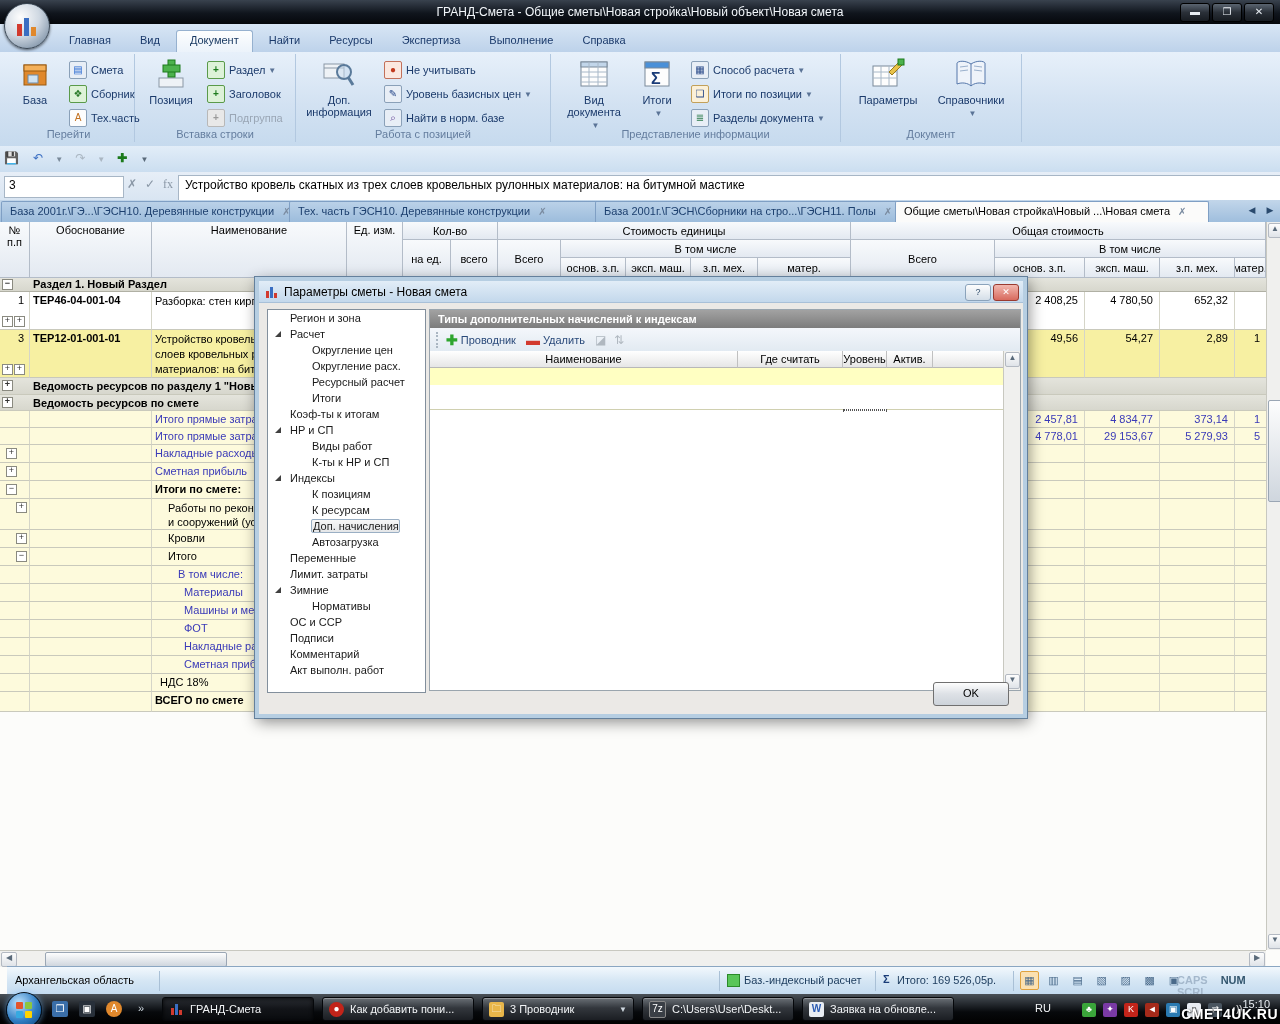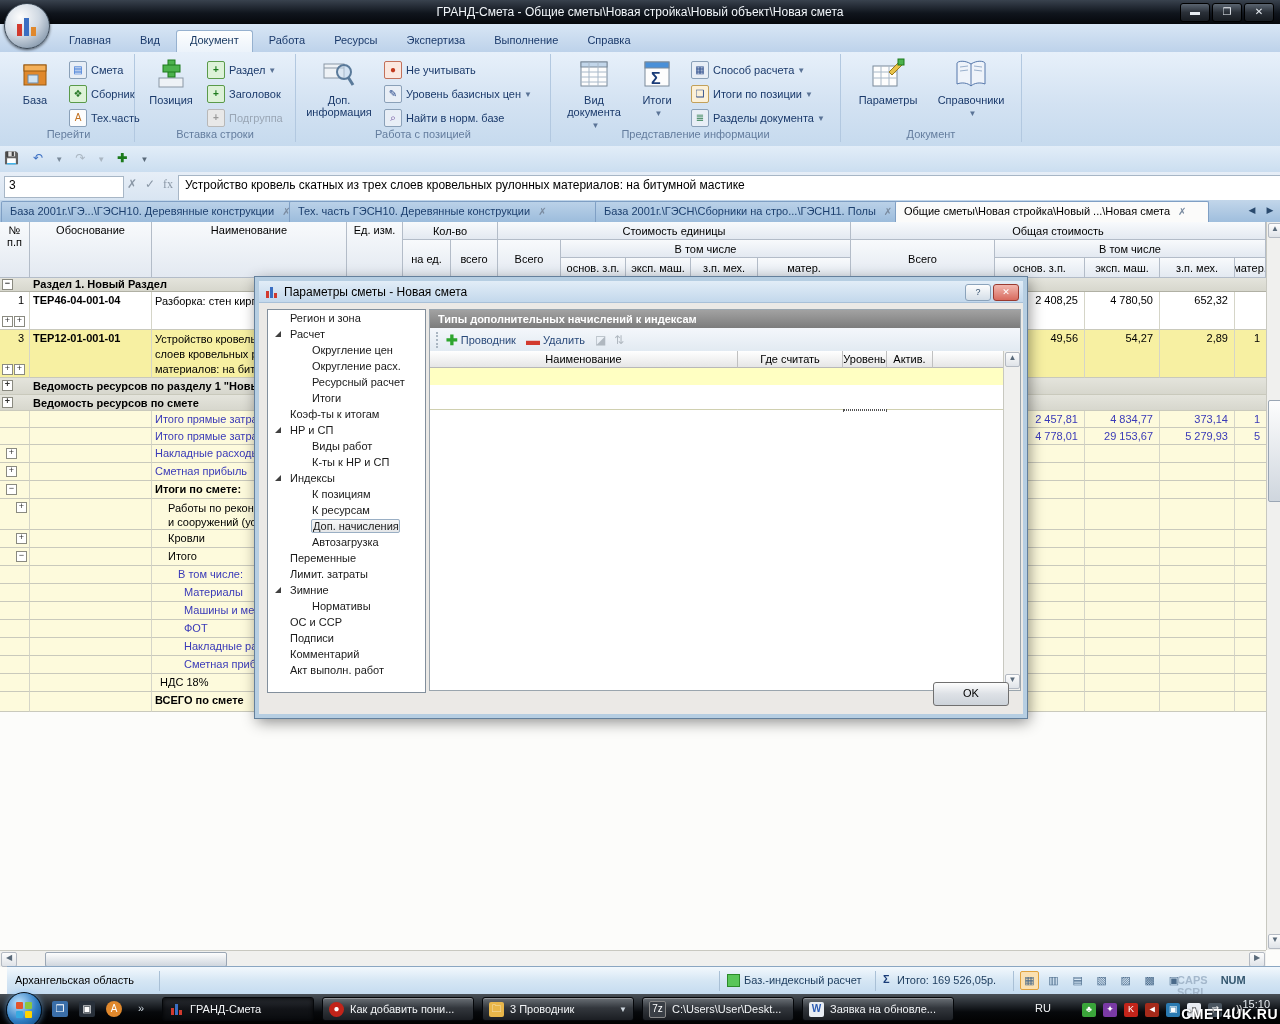--- a/index.html
+++ b/index.html
@@ -192,21 +192,21 @@
       <rect x="9" y="4" width="5" height="18" fill="#3a6ec2"></rect>
       <rect x="16" y="13" width="5" height="9" fill="#e0882c"></rect>
     </svg>
   </div>
 
   <div id="tabrow">
     <div id="tabstrip">
       <span class="rtab">Главная</span>
       <span class="rtab">Вид</span>
       <span class="rtab active">Документ</span>
-      <span class="rtab">Работа</span>
+      <span class="rtab">Найти</span>
       <span class="rtab">Ресурсы</span>
       <span class="rtab">Экспертиза</span>
       <span class="rtab">Выполнение</span>
       <span class="rtab">Справка</span>
     </div>
   </div>
 
   <div id="ribbon">
 
     <div class="rgroup" style="left:3px;width:131px">

